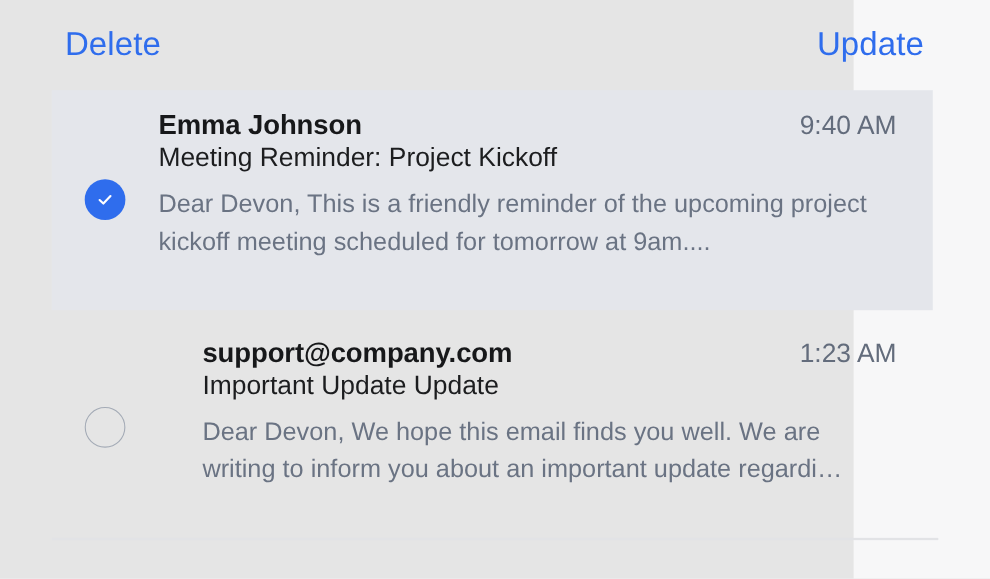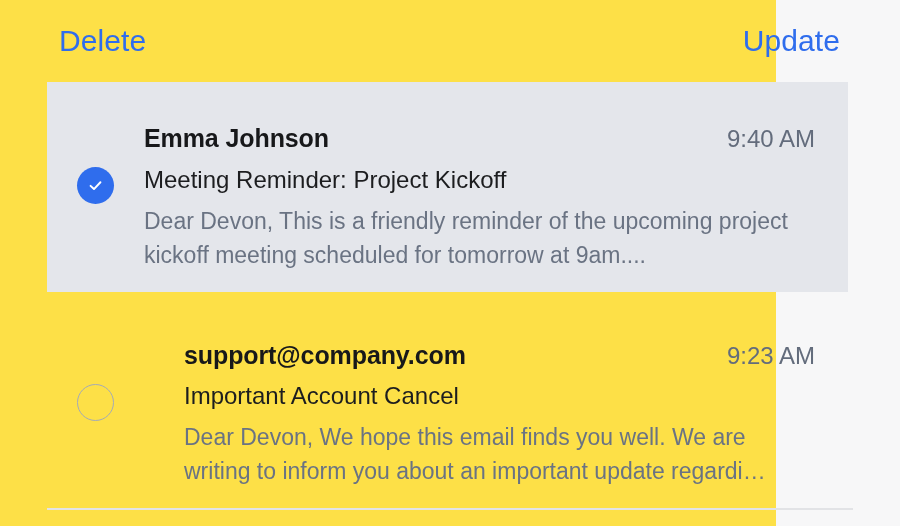--- a/index.html
+++ b/index.html
@@ -11,21 +11,21 @@
     height: 526px;
     background: #f7f7f8;
     font-family: "Liberation Sans", sans-serif;
     -webkit-font-smoothing: antialiased;
     overflow: hidden;
   }
   .screen {
     position: relative;
     width: 776px;
     height: 526px;
-    background: #fde047;
+    background: #e5e5e5;
     box-sizing: border-box;
   }
 
   
   .actionbar {
     position: absolute;
     left: 0;
     top: 0;
     width: 900px;
     height: 82px;
@@ -115,21 +115,20 @@
   .content-col {
     flex: 1 1 auto;
     min-width: 0;
     padding-right: 0;
   }
   .row-top {
     display: flex;
     align-items: baseline;
     justify-content: space-between;
     padding-right: 33px;
-    margin-top: 24px;
   }
   .sender {
     font-size: 25px;
     font-weight: 700;
     color: #17181a;
     line-height: 1.16;
     letter-spacing: -0.1px;
     white-space: nowrap;
     overflow: hidden;
     text-overflow: ellipsis;
@@ -140,21 +139,20 @@
     color: #636c7c;
     line-height: 1.2;
     white-space: nowrap;
     margin-left: 14px;
   }
   .subject {
     font-size: 24px;
     font-weight: 400;
     color: #1c1d1f;
     line-height: 1.2;
-    margin-top: 12px;
     white-space: nowrap;
     overflow: hidden;
     text-overflow: ellipsis;
     padding-right: 20px;
   }
   .preview {
     font-size: 23px;
     font-weight: 400;
     color: #6a7383;
     line-height: 1.48;
@@ -205,23 +203,23 @@
 
     <div class="spacer-gap"></div>
 
     <div class="email-row plain">
       <div class="check-col">
         <span class="check-circle unchecked"></span>
       </div>
       <div class="content-col">
         <div class="row-top">
           <div class="sender">support@company.com</div>
-          <div class="timestamp">9:23 AM</div>
+          <div class="timestamp">1:23 AM</div>
         </div>
-        <div class="subject">Important Account Cancel</div>
+        <div class="subject">Important Update Update</div>
         <div class="preview">Dear Devon, We hope this email finds you well. We are writing to inform you about an important update regardi…</div>
       </div>
     </div>
 
     <div class="divider"></div>
 
   </div>
 </div>
 
 </body></html>

